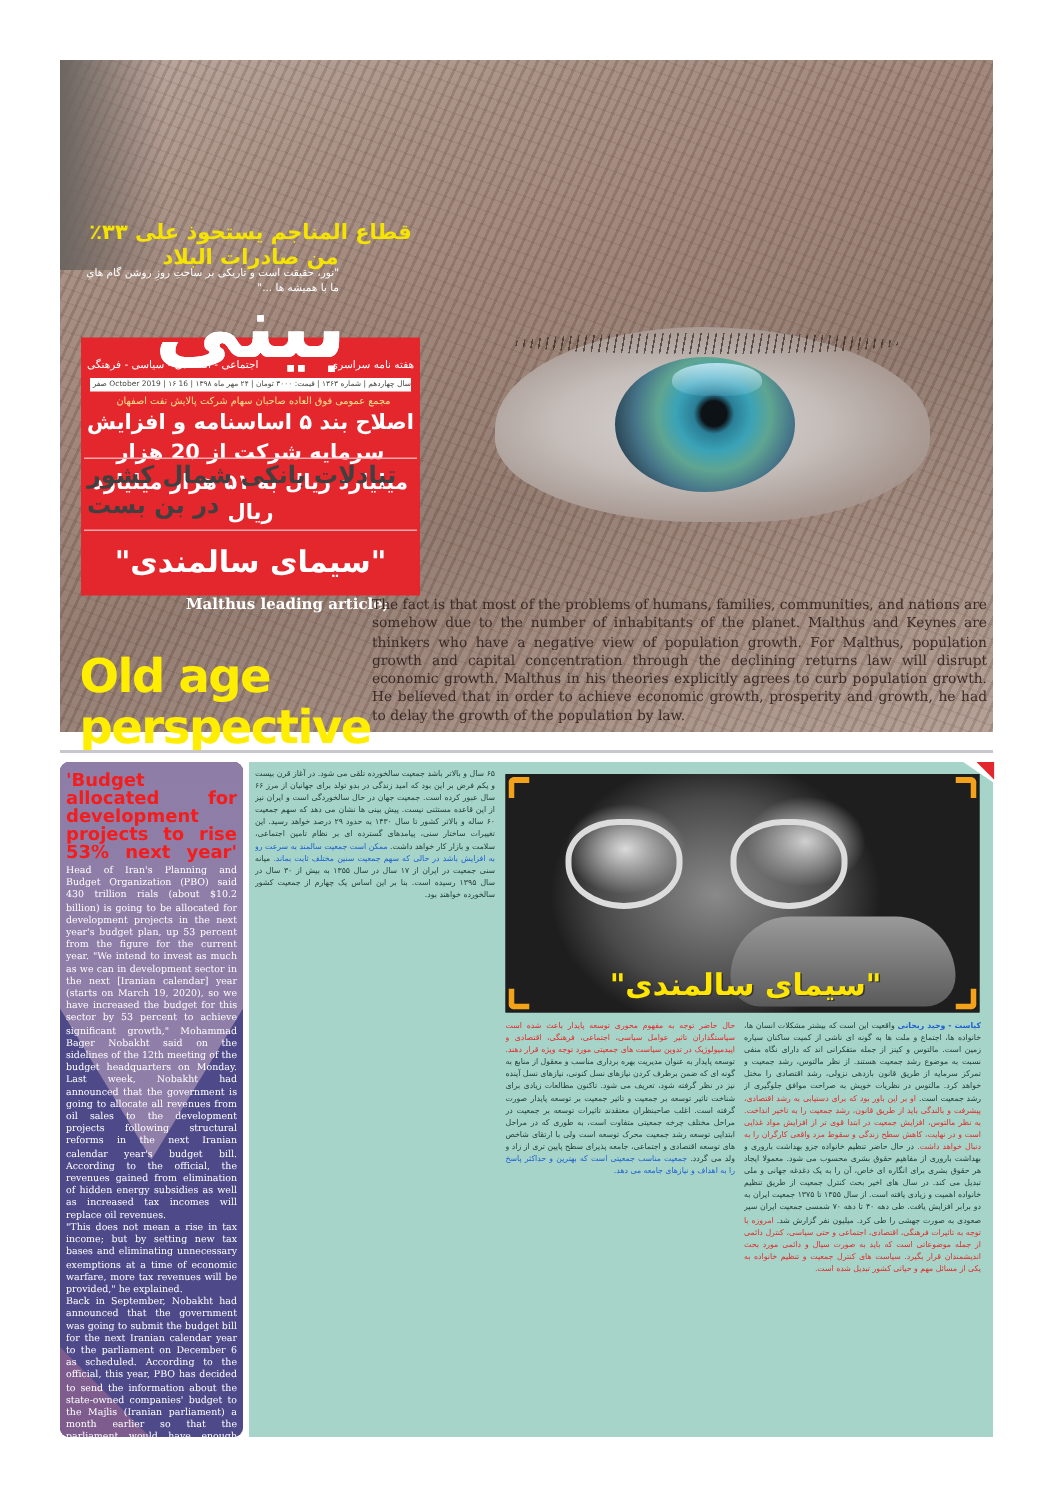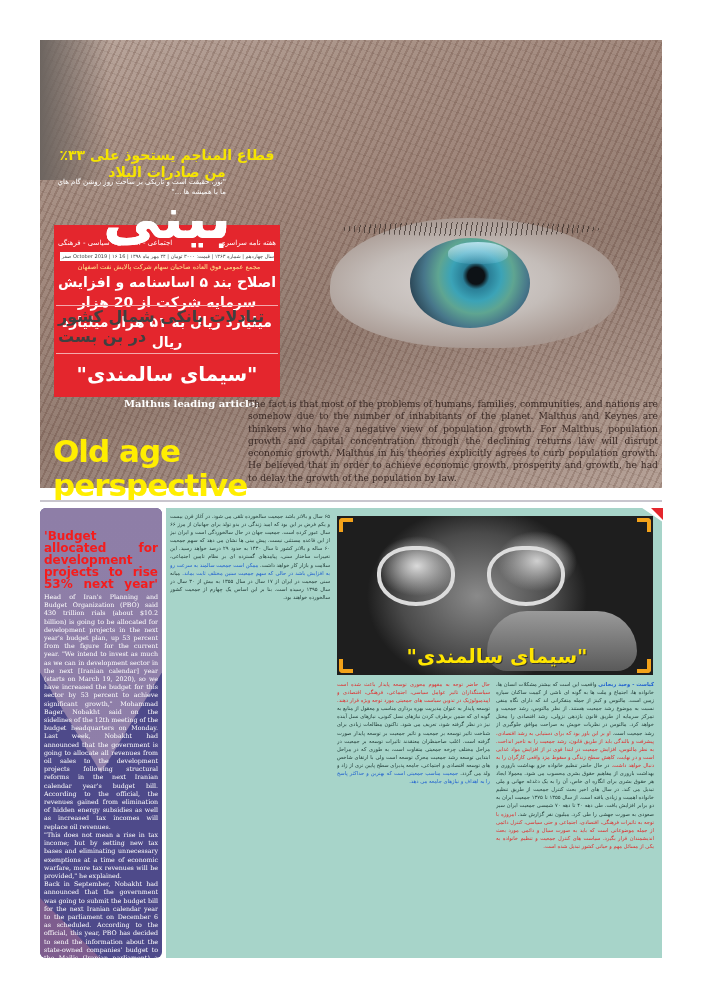--- a/index.html
+++ b/index.html
@@ -127,21 +127,21 @@
   .sidebar .pale {
     position: absolute; left: 0; top: 0; width: 122px; height: 265px;
     background: linear-gradient(180deg, #8e7ea7 0%, #8f7fa9 100%);
     clip-path: polygon(0 0, 100% 0, 100% 62%, 50% 100%, 0 62%);
   }
   .sidebar .corner {
     position: absolute; left: 0; bottom: 0; width: 60px; height: 60px;
     background: #7e5d8e; clip-path: polygon(0 0, 100% 100%, 0 100%);
   }
   .sidebar .title {
-    position: relative; padding: 22px 4px 0 4px;
+    position: relative; padding: 6px 4px 0 4px;
     color: #f51c1c; font-family: "DejaVu Sans", sans-serif; font-weight: bold;
     font-size: 12px; line-height: 12px; text-align: justify; text-align-last: justify;
   }
   .sidebar .body {
     position: relative; padding: 3px 4px 0 4px;
     color: #ffffff; font-family: "DejaVu Serif", serif; font-size: 6.3px; line-height: 8.2px;
     text-align: justify;
   }
   .sidebar .body p { margin: 0; }
 

